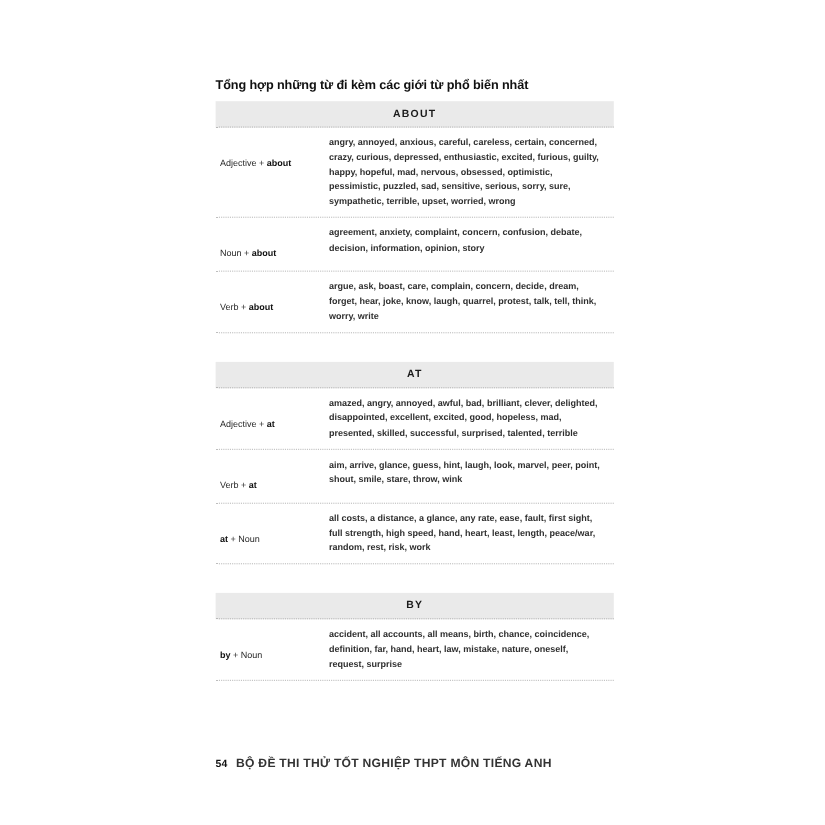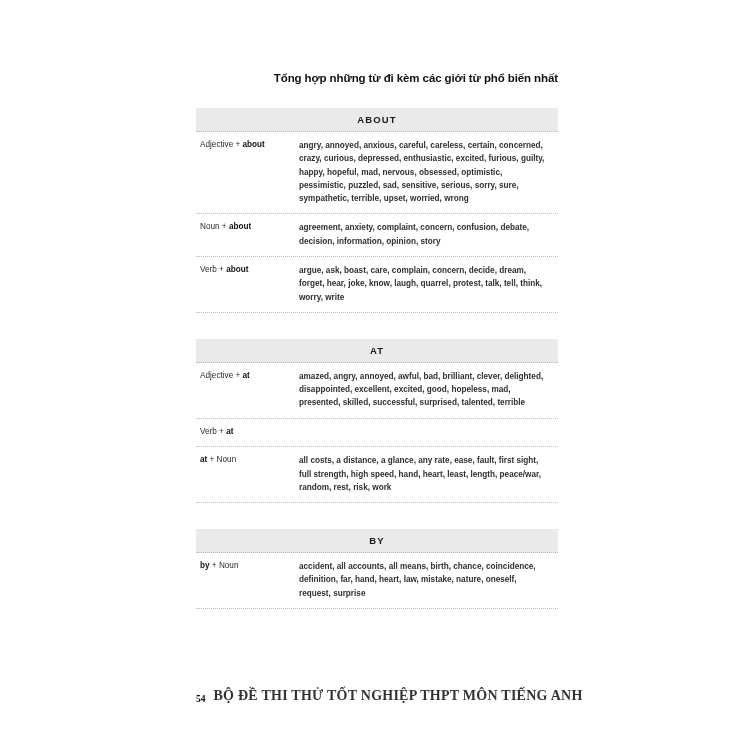--- a/index.html
+++ b/index.html
@@ -18,24 +18,24 @@
   .content {
     position: absolute;
     left: 196px;
     top: 0;
     width: 362px;
   }
   .page-title {
     font-size: 11.5px;
     font-weight: bold;
     color: #111111;
-    text-align: right;
+    text-align: left;
     letter-spacing: -0.1px;
     margin-top: 72px;
-    margin-bottom: 24px;
+    margin-bottom: 8px;
   }
   .prep-table {
     width: 100%;
     margin-bottom: 26px;
   }
   .section-header {
     background: #eaeaea;
     text-align: center;
     font-size: 9.5px;
     font-weight: bold;
@@ -51,49 +51,49 @@
     padding: 7px 0 8px 0;
   }
   .row-label {
     width: 103px;
     flex: 0 0 103px;
     font-size: 8.2px;
     color: #2a2a2a;
     line-height: 1.55;
     padding-left: 4px;
     box-sizing: border-box;
+    margin-top: 20px;
   }
   .row-label b {
     font-weight: bold;
     color: #111111;
   }
   .row-words {
     flex: 1 1 auto;
     font-size: 8.2px;
     color: #2f2f2f;
     line-height: 1.62;
     padding-right: 10px;
     font-weight: bold;
   }
   .footer {
     position: absolute;
     left: 196px;
     top: 688px;
     display: flex;
-    align-items: flex-end;
-    font-family: Liberation Serif, serif;
+    align-items: center;
   }
   .footer-page-number {
     font-size: 9.5px;
     font-weight: bold;
     color: #111111;
     margin-right: 8px;
   }
   .footer-text {
-    font-size: 14px;
+    font-size: 11px;
     font-weight: bold;
     color: #333333;
     letter-spacing: 0.25px;
   }
 </style>
 </head>
 <body>
 
 <div class="page">
 
@@ -118,20 +118,21 @@
           </div>
         </div>
         <div class="prep-table">
           <div class="section-header">AT</div>
           <div class="row">
             <div class="row-label"><span>Adjective + </span><b>at</b><span></span></div>
             <div class="row-words">amazed, angry, annoyed, awful, bad, brilliant, clever, delighted, disappointed, excellent, excited, good, hopeless, mad, presented, skilled, successful, surprised, talented, terrible</div>
           </div>
           <div class="row">
             <div class="row-label"><span>Verb + </span><b>at</b><span></span></div>
+            <div class="row-words">aim, arrive, glance, guess, hint, laugh, look, marvel, peer, point, shout, smile, stare, throw, wink</div>
           </div>
           <div class="row">
             <div class="row-label"><span></span><b>at</b><span> + Noun</span></div>
             <div class="row-words">all costs, a distance, a glance, any rate, ease, fault, first sight, full strength, high speed, hand, heart, least, length, peace/war, random, rest, risk, work</div>
           </div>
         </div>
         <div class="prep-table">
           <div class="section-header">BY</div>
           <div class="row">
             <div class="row-label"><span></span><b>by</b><span>  + Noun</span></div>

